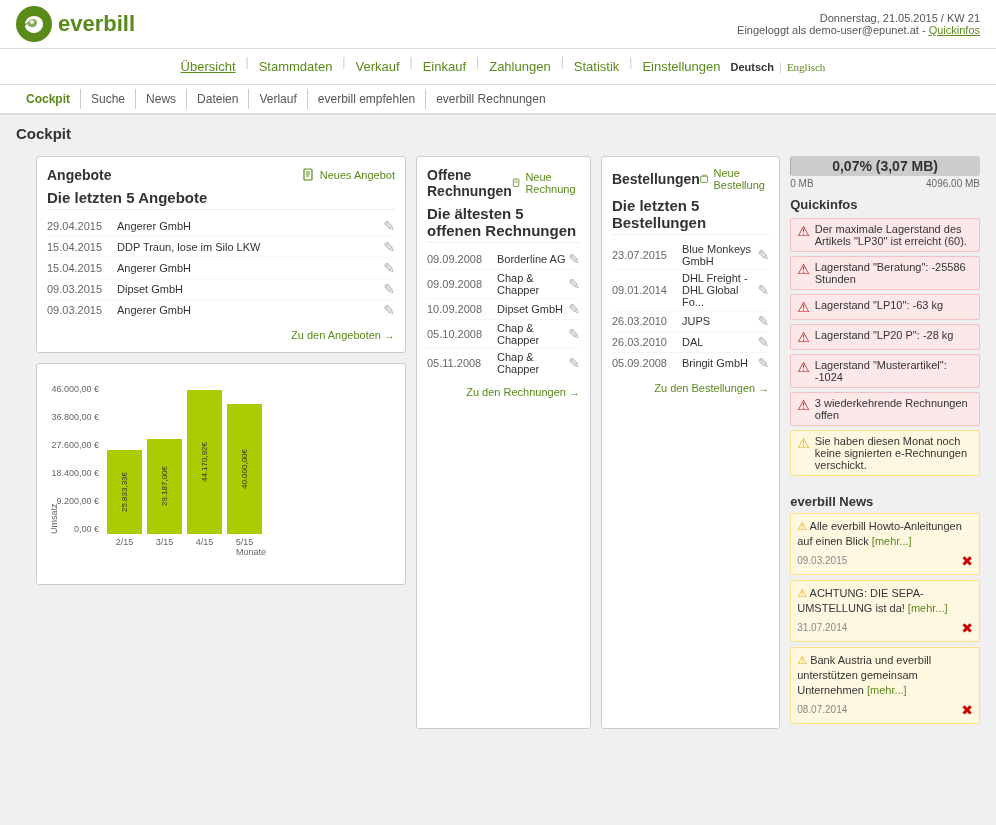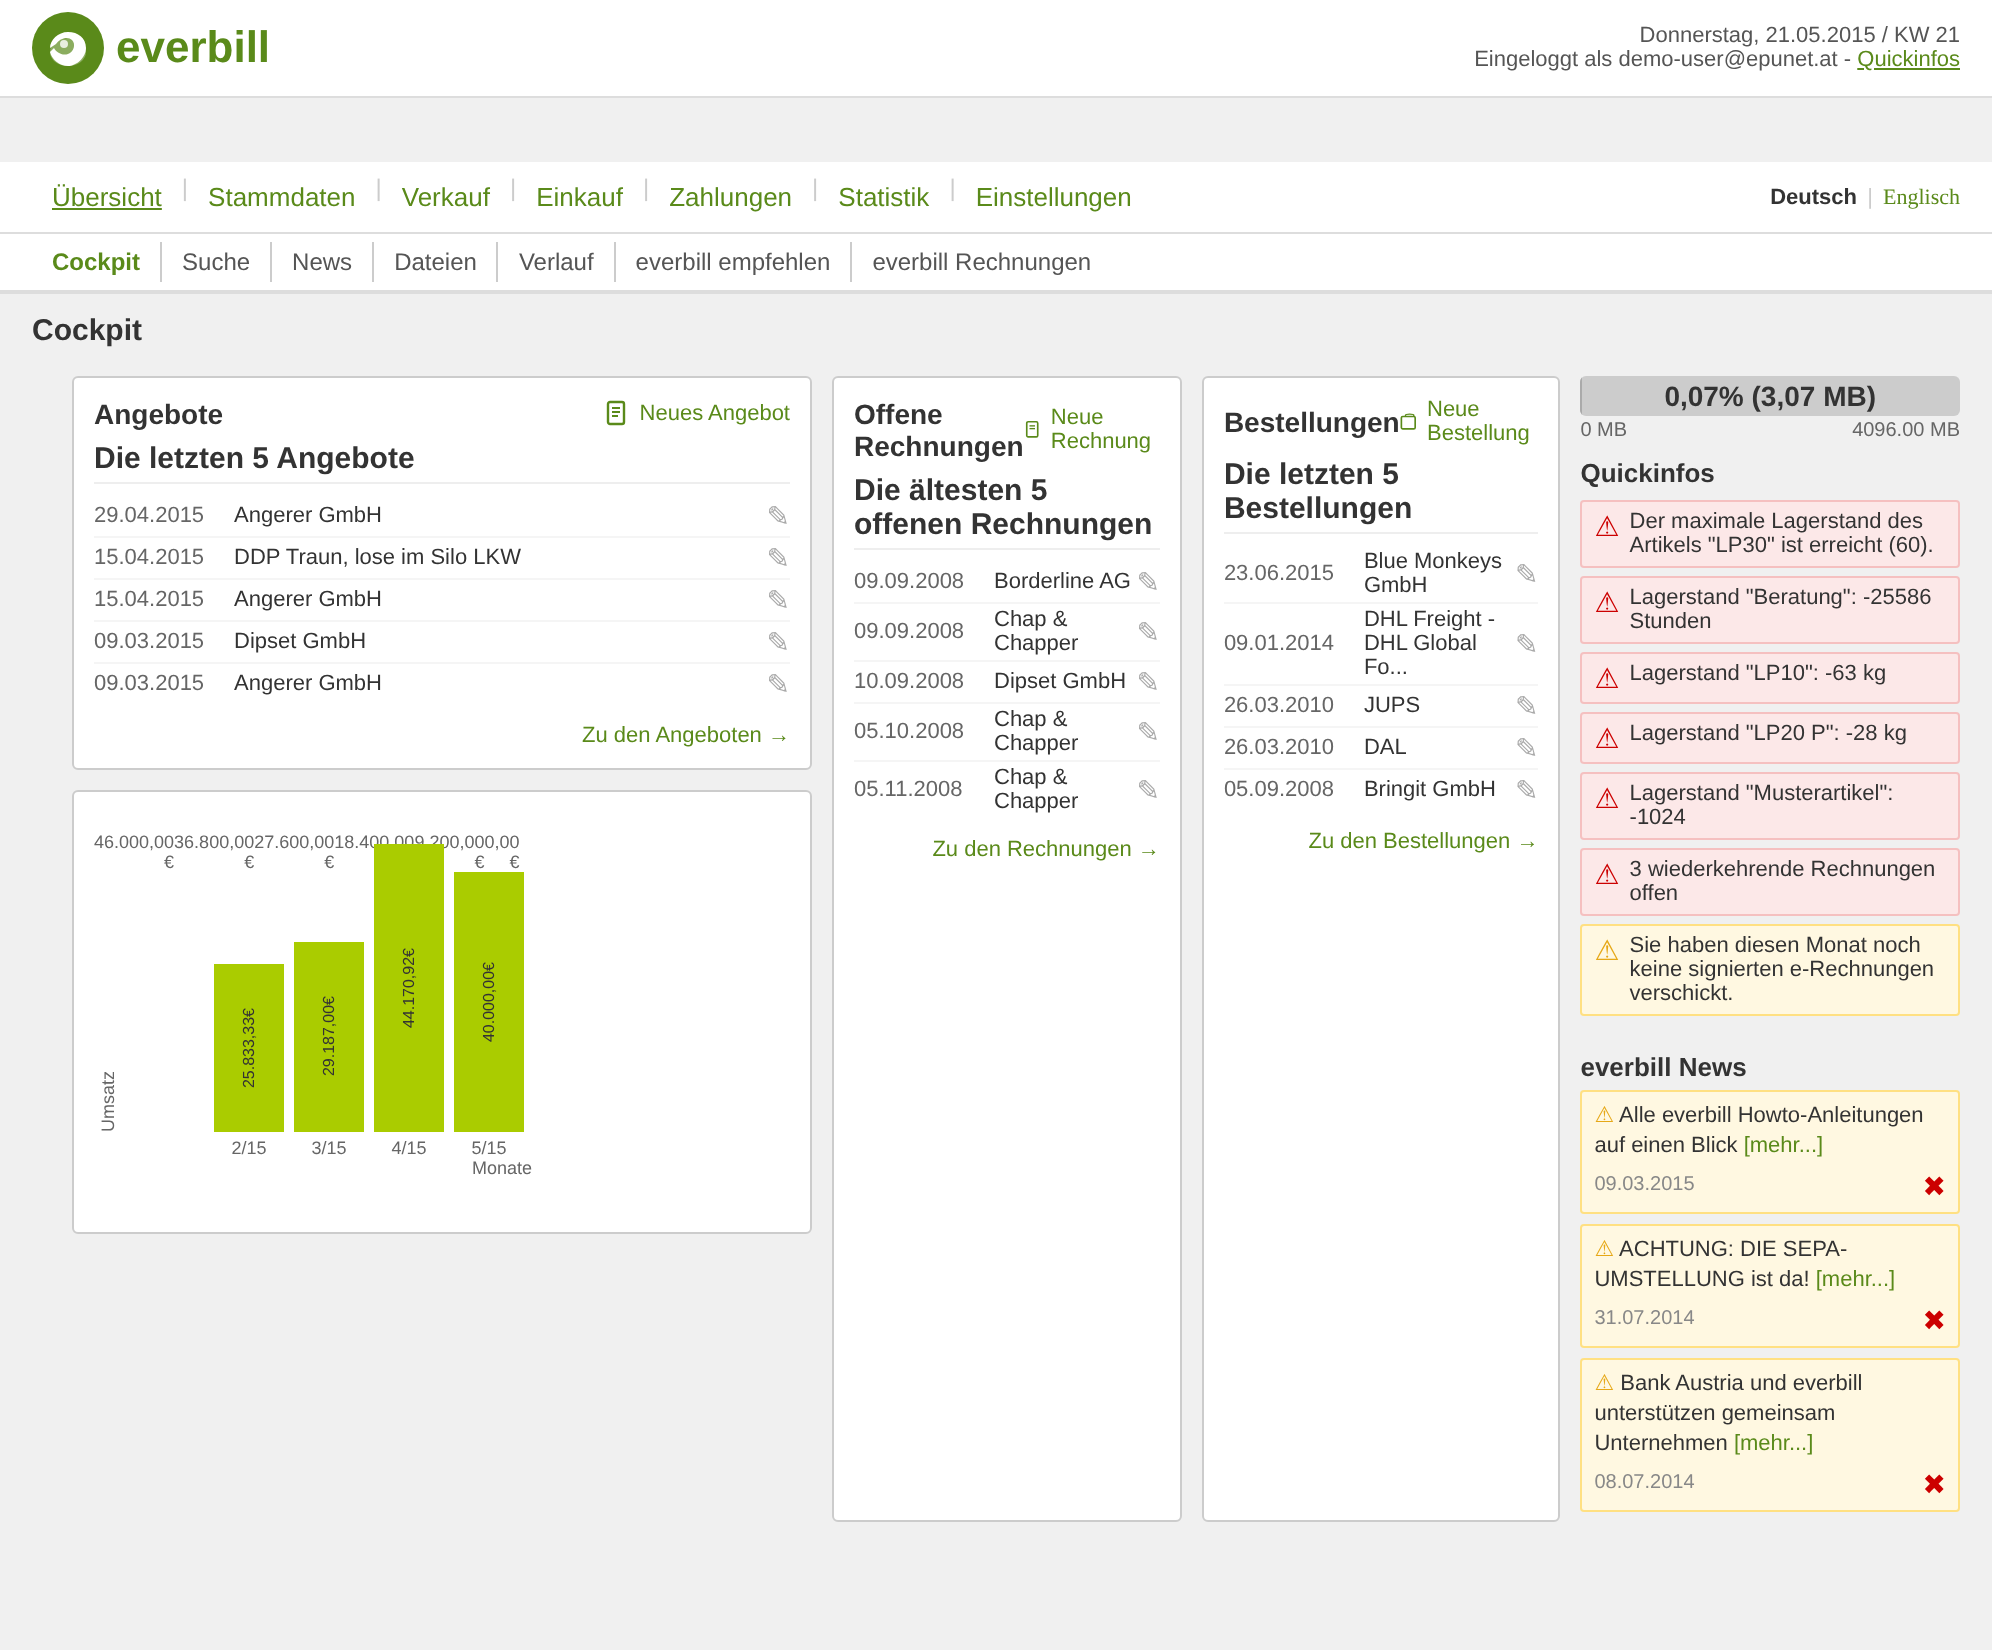--- a/index.html
+++ b/index.html
@@ -7,21 +7,21 @@
     
     
     #header { background: #fff; border-bottom: 1px solid #ddd; padding: 6px 16px; display: flex; justify-content: space-between; align-items: center; }
     #logo-area { display: flex; align-items: center; gap: 6px; }
     #logo-icon { width: 36px; height: 36px; background: #5a8a1a; border-radius: 50%; display: flex; align-items: center; justify-content: center; color: white; font-size: 18px; font-weight: bold; }
     #logo-text { font-size: 22px; color: #5a8a1a; font-weight: bold; }
     #header-info { text-align: right; font-size: 11px; color: #555; }
     #header-info a { color: #5a8a1a; text-decoration: underline; cursor: pointer; }
 
     
-    #main-nav { background: #fff; padding: 6px 16px; border-bottom: 1px solid #ddd; display: flex; align-items: center; justify-content: space-between; margin-top: 32px; }
+    #main-nav { background: #fff; padding: 6px 16px; border-bottom: 1px solid #ddd; display: flex; align-items: center; justify-content: center; }
     #main-nav-links { display: flex; gap: 0; }
     .main-nav-item { color: #5a8a1a; text-decoration: none; padding: 4px 10px; font-size: 13px; cursor: pointer; border: none; background: none; }
     .main-nav-item.active { color: #5a8a1a; text-decoration: underline; }
     #lang-switcher { font-size: 11px; color: #555; }
     #lang-switcher span { cursor: pointer; }
     #lang-switcher .active-lang { font-weight: bold; color: #333; }
 
     
     #sub-nav { background: #fff; padding: 4px 16px; border-bottom: 2px solid #ddd; display: flex; gap: 0; }
     .sub-nav-item { padding: 3px 10px; font-size: 12px; color: #555; cursor: pointer; border-right: 1px solid #ccc; }
@@ -74,21 +74,21 @@
     .news-item-date { font-size: 10px; color: #888; }
     .news-item-close { color: #cc0000; font-size: 14px; cursor: pointer; }
 
     
     #chart-card { min-height: 200px; }
 
     .chart-outer { position: relative; width: 100%; height: 200px; padding-top: 10px; }
     .bars-row { display: flex; align-items: flex-end; height: 150px; padding-left: 60px; gap: 5px; }
     .bar-col { display: flex; flex-direction: column; align-items: center; justify-content: flex-end; height: 150px; }
     .bar-inner { background: #aacc00; width: 35px; position: relative; display: flex; align-items: center; justify-content: center; }
-    .y-labels { position: absolute; left: 0; top: 10px; height: 150px; display: flex; flex-direction: row; justify-content: space-between; width: 56px; text-align: right; padding-right: 4px; }
+    .y-labels { position: absolute; left: 0; top: 10px; height: 150px; display: flex; flex-direction: column; justify-content: space-between; width: 56px; text-align: right; padding-right: 4px; }
     .y-label { font-size: 9px; color: #666; }
     .x-labels-row { display: flex; padding-left: 60px; gap: 5px; margin-top: 3px; }
     .x-label-col { width: 35px; text-align: center; font-size: 9px; color: #666; }
     .monate-label { text-align: center; font-size: 9px; color: #666; margin-left: 60px; }
 
     .separator { color: #ccc; margin: 0 2px; }
   </style>
 </head>
 <body>
 
@@ -301,21 +301,21 @@
           <svg width="14" height="14" viewBox="0 0 14 14">
               <rect x="1" y="3" width="10" height="9" rx="1" fill="none" stroke="#5a8a1a" stroke-width="1.2"></rect>
               <path d="M4 3 V2 C4 1 10 1 10 2 V3" stroke="#5a8a1a" stroke-width="1" fill="none"></path>
             </svg>
           <span>Neue Bestellung</span>
         </span>
       </div>
       <div class="section-title">Die letzten 5 Bestellungen</div>
       <div id="bestellungen-list">
           <div class="data-row">
-            <span class="date">23.06.2015</span>
+            <span class="date">23.07.2015</span>
             <span class="name">Blue Monkeys GmbH</span>
             <span class="edit-icon">✎</span>
           </div>
           <div class="data-row">
             <span class="date">09.01.2014</span>
             <span class="name">DHL Freight - DHL Global Fo...</span>
             <span class="edit-icon">✎</span>
           </div>
           <div class="data-row">
             <span class="date">26.03.2010</span>

